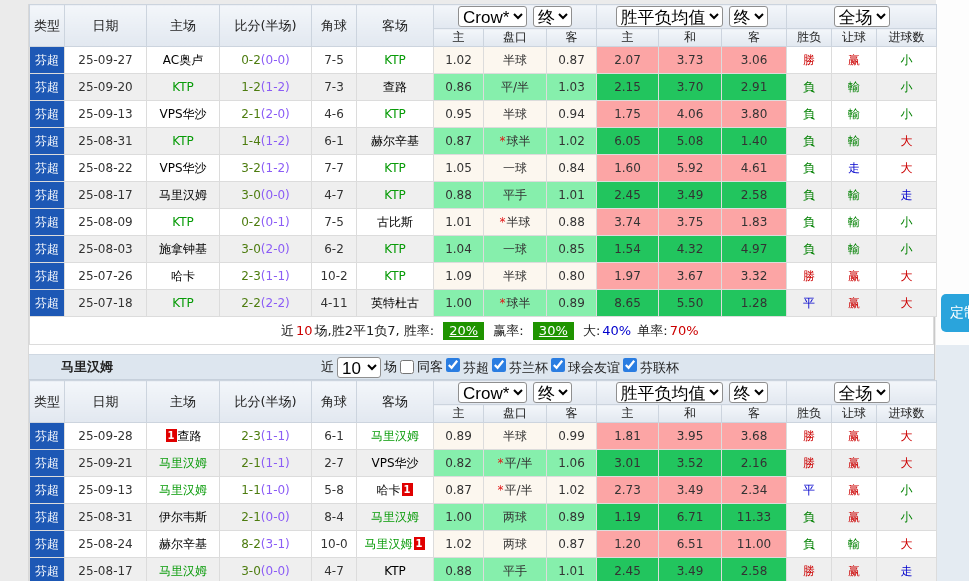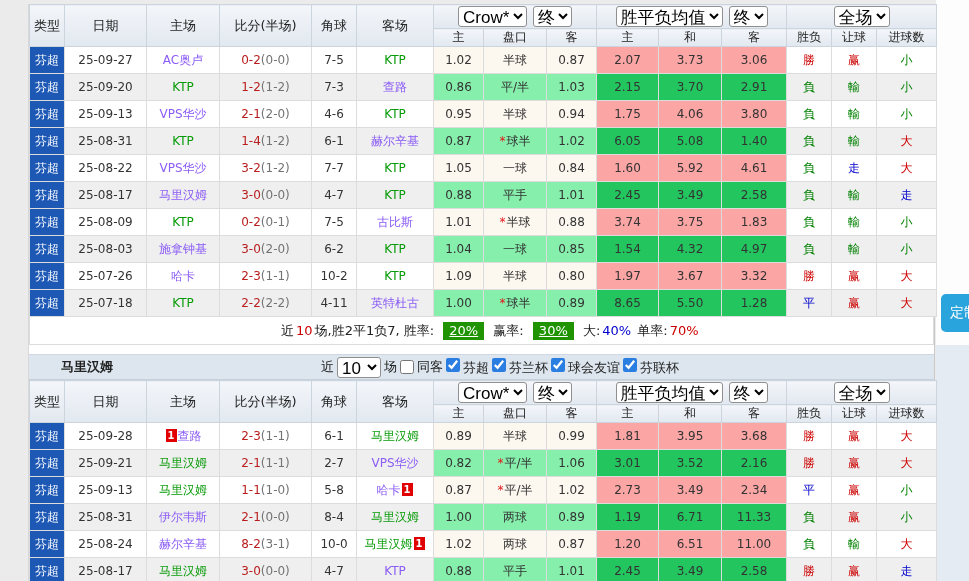--- a/index.html
+++ b/index.html
@@ -15,22 +15,22 @@
   thead tr.r2 th { height:17px; font-size:12px; }
   tbody td { height:27px; font-size:12px; }
   tbody tr.odd  td { background:#fff; }
   tbody tr.even td { background:#efefef; }
   tbody tr.odd  td.c-odds { background:#fcf7ef; }
   tbody tr.even td.c-odds { background:#86efac; }
   tbody tr.odd  td.c-avg { background:#fca5a5; }
   tbody tr.even td.c-avg { background:#22c55e; }
   td.c-type { background:#1d58b5 !important; color:#fff; font-size:12px; }
   .t-r { color:#cc0000; } .t-g { color:#008000; } .t-b { color:#0000cc; }
-  .team-g { color:#089b08; } .team-k { color:#8b5cf6; }
-  .score-m { color:#b91c1c; } .score-h { color:#737373; }
+  .team-g { color:#089b08; } .team-k { color:#000000; }
+  .score-m { color:#4d7c0f; } .score-h { color:#8b5cf6; }
   .card-badge { display:inline-block; background:#e00000; color:#fff; font-size:10px;
      width:11px; height:13px; line-height:13px; vertical-align:1px; margin:0 1px; font-weight:bold; }
   .star { color:#e21818; margin-right:1px; }
   select { font-size:17px; height:21px; border:1px solid #8f8f8f; border-radius:3px; background:#fff; margin:0 3px; vertical-align:middle; }
   .summary { height:28px; line-height:28px; border:1px solid #dcdcdc; border-top:none; font-size:13px; color:#222; padding-left:250px; background:#fff; }
   .summary span { margin:0 1px; }
   .rate-badge { display:inline-block; background:#1f9400; color:#fff; padding:1px 6px; line-height:16px; margin:0 4px !important;text-decoration:underline; }
   .bar { height:26px; margin-top:9px; background:#dde6ef; border-top:1px solid #cfd8e2; border-bottom:1px solid #c6d0db;
      display:flex; align-items:center; font-size:13px; color:#222; }
   .bar-title { font-weight:bold; margin-left:32px; }

